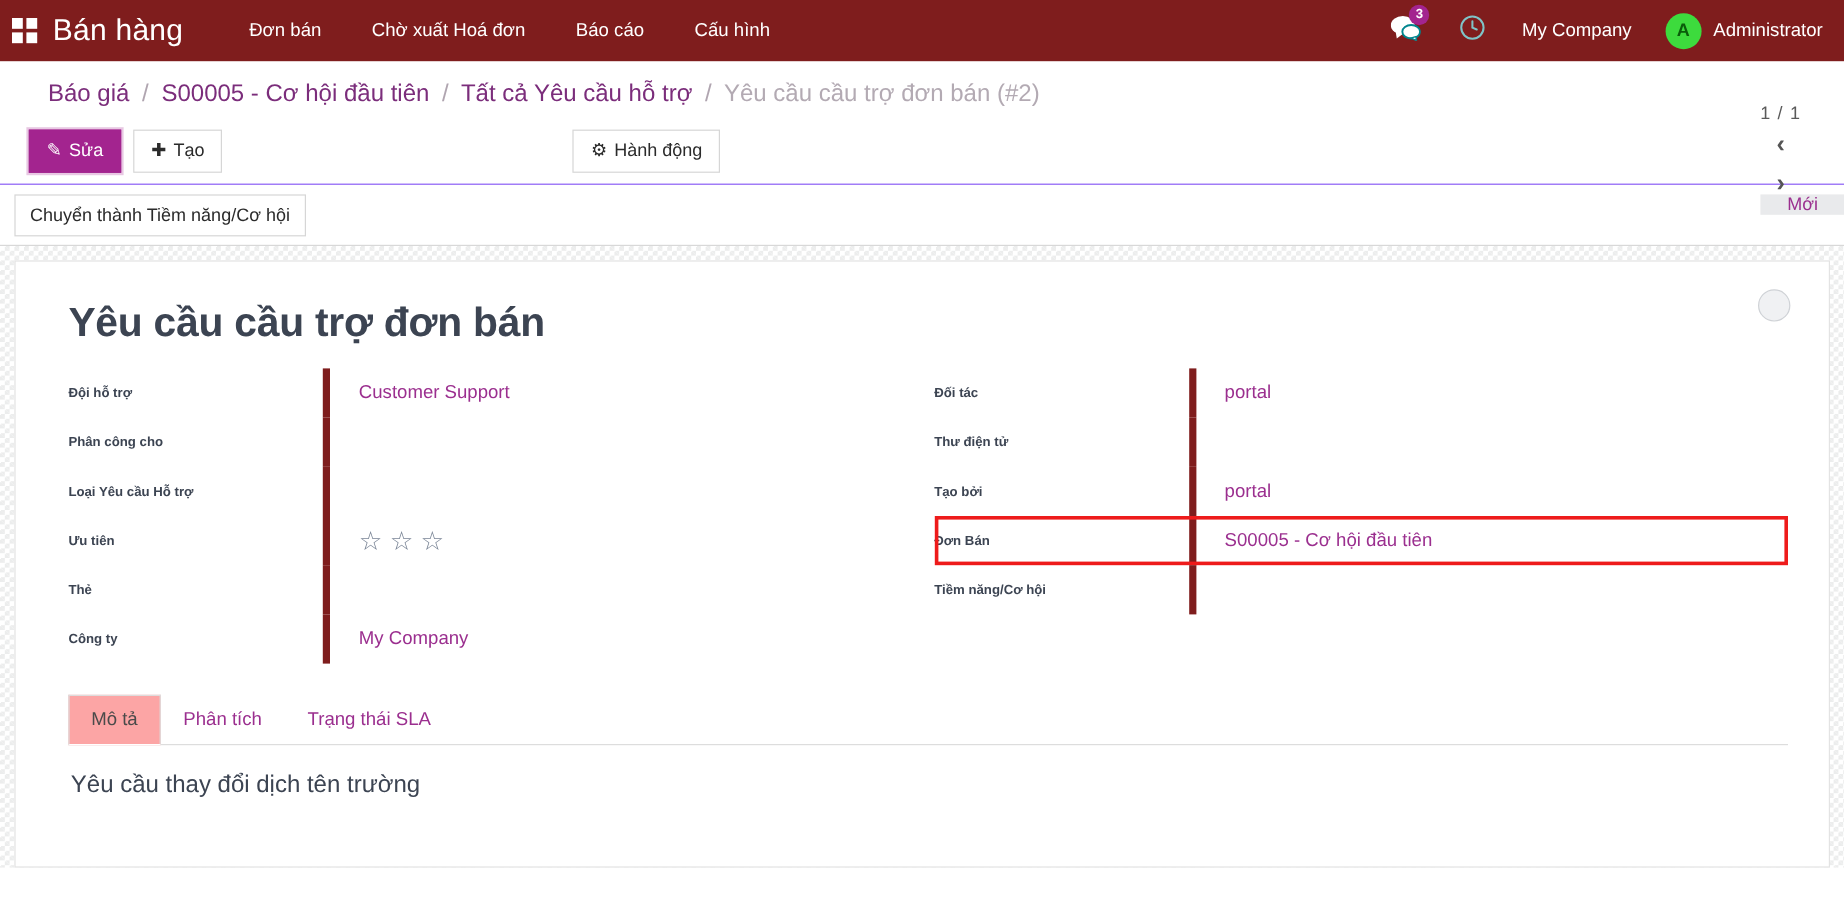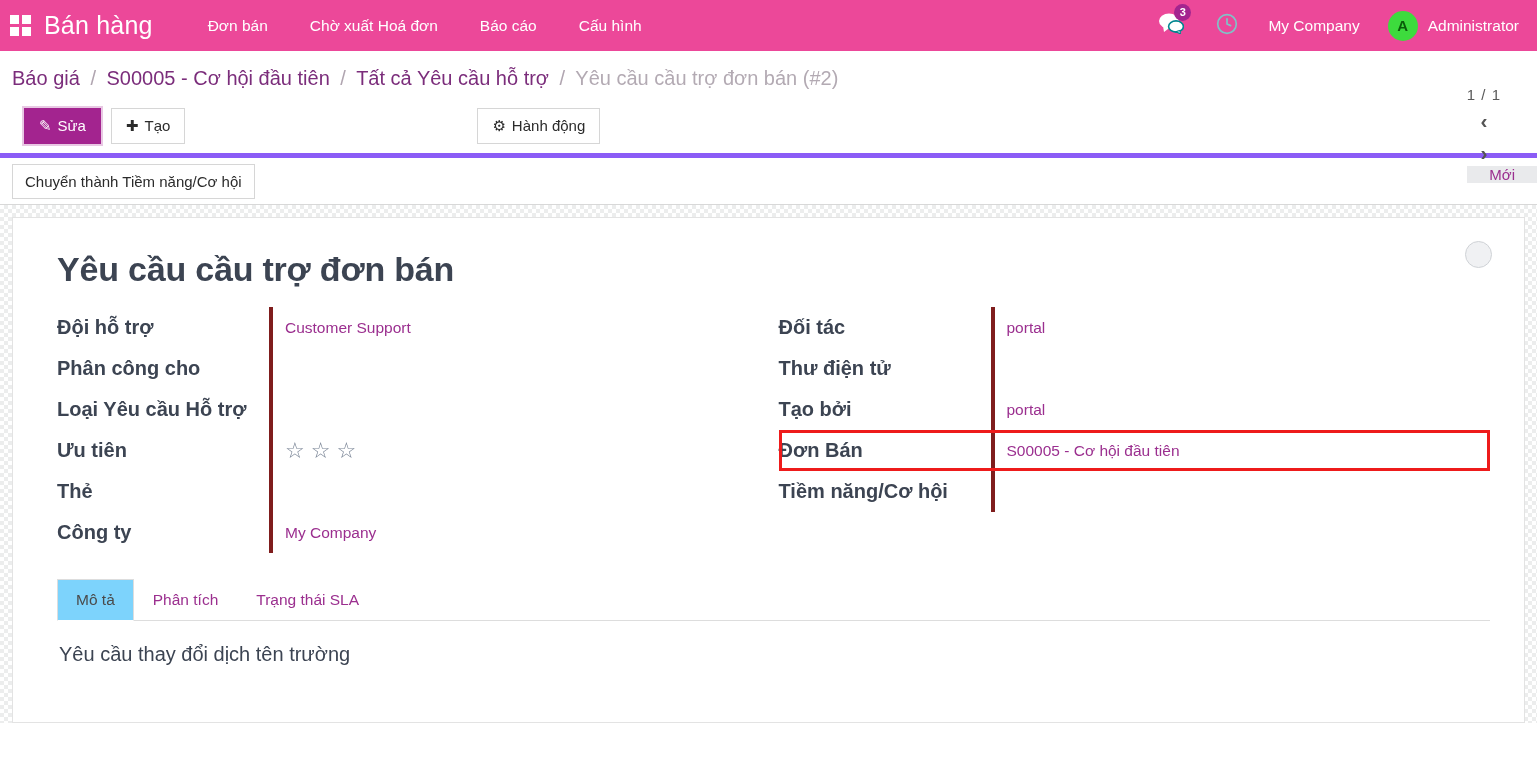--- a/index.html
+++ b/index.html
@@ -6,21 +6,21 @@
   html, body {
     width: 1537px; height: 758px;
     font-family: "Liberation Sans", sans-serif;
     background: #ffffff;
     overflow: hidden;
   }
 
   
   .navbar {
     height: 51px;
-    background: #ec4899;
+    background: #7f1d1d;
     display: flex;
     align-items: center;
     padding: 0 14px 0 0;
     color: #ffffff;
     position: relative;
   }
   .apps-icon {
     width: 40px; height: 51px;
     display: flex; align-items: center; justify-content: center;
     cursor: pointer;
@@ -96,20 +96,21 @@
     font-size: 15px; font-weight: 600;
   }
   .user-name { font-size: 15.5px; white-space: nowrap; }
 
   
   .breadcrumb-bar {
     padding: 10px 24px 4px 12px;
     font-size: 20px;
     line-height: 1.7;
     color: #8f3a8f;
+    margin-left: 28px;
   }
   .bc-link { color: #7b2d7b; cursor: pointer; }
   .bc-sep { color: #b0a5b0; margin: 0 5px; }
   .bc-current { color: #b3aab3; }
 
   
   .control-panel {
     display: flex;
     align-items: center;
     padding: 0 24px;
@@ -152,21 +153,21 @@
     cursor: pointer;
     font-size: 21px;
     color: #555;
     font-weight: 700;
   }
 
   
   .statusbar-row {
     display: flex;
     align-items: center;
-    border-top: 5px solid #8b5cf6;
+    border-top: 1px solid #8b5cf6;
     border-bottom: 1px solid #d8d8d8;
     background: #ffffff;
     padding: 8px 0 8px 12px;
     height: 52px;
   }
   .btn-convert {
     font-size: 15px;
     border: 1px solid #d6d6d6;
     background: #ffffff;
     color: #2b2b2b;
@@ -238,31 +239,31 @@
   .form-col.right { padding-left: 5px; }
   .field-row {
     display: flex;
     align-items: center;
     height: 41px;
     position: relative;
   }
   .field-label {
     width: 212px;
     min-width: 212px;
-    font-size: 20px;
+    font-size: 11px;
     color: #3c4452;
     font-weight: 600;
     padding-right: 8px;
   }
   .field-value {
     flex: 1;
     font-size: 15.5px;
     color: #9b2f8f;
-    border-left: 4px solid #7f1d1d;
-    padding-left: 12px;
+    border-left: 6px solid #7f1d1d;
+    padding-left: 24px;
     height: 100%;
     display: flex;
     align-items: center;
   }
   .field-value.link { cursor: pointer; }
   .stars { display: flex; gap: 6px; }
   .star {
     font-size: 22px;
     line-height: 1;
     color: #7a8596;
@@ -299,21 +300,21 @@
     font-size: 15.5px;
     color: #9b2f8f;
     padding: 11px 18px;
     cursor: pointer;
     border: 1px solid transparent;
     margin-bottom: -1px;
     white-space: nowrap;
   }
   .tab.active {
     color: #4a4a4a;
-    background: #7dd3fc;
+    background: #fca5a5;
     border-color: #dddddd #dddddd #ffffff #dddddd;
   }
   .tab-content {
     padding: 22px 4px 0 2px;
     font-size: 20px;
     color: #3c4452;
   }
 </style>
 </head>
 <body>

